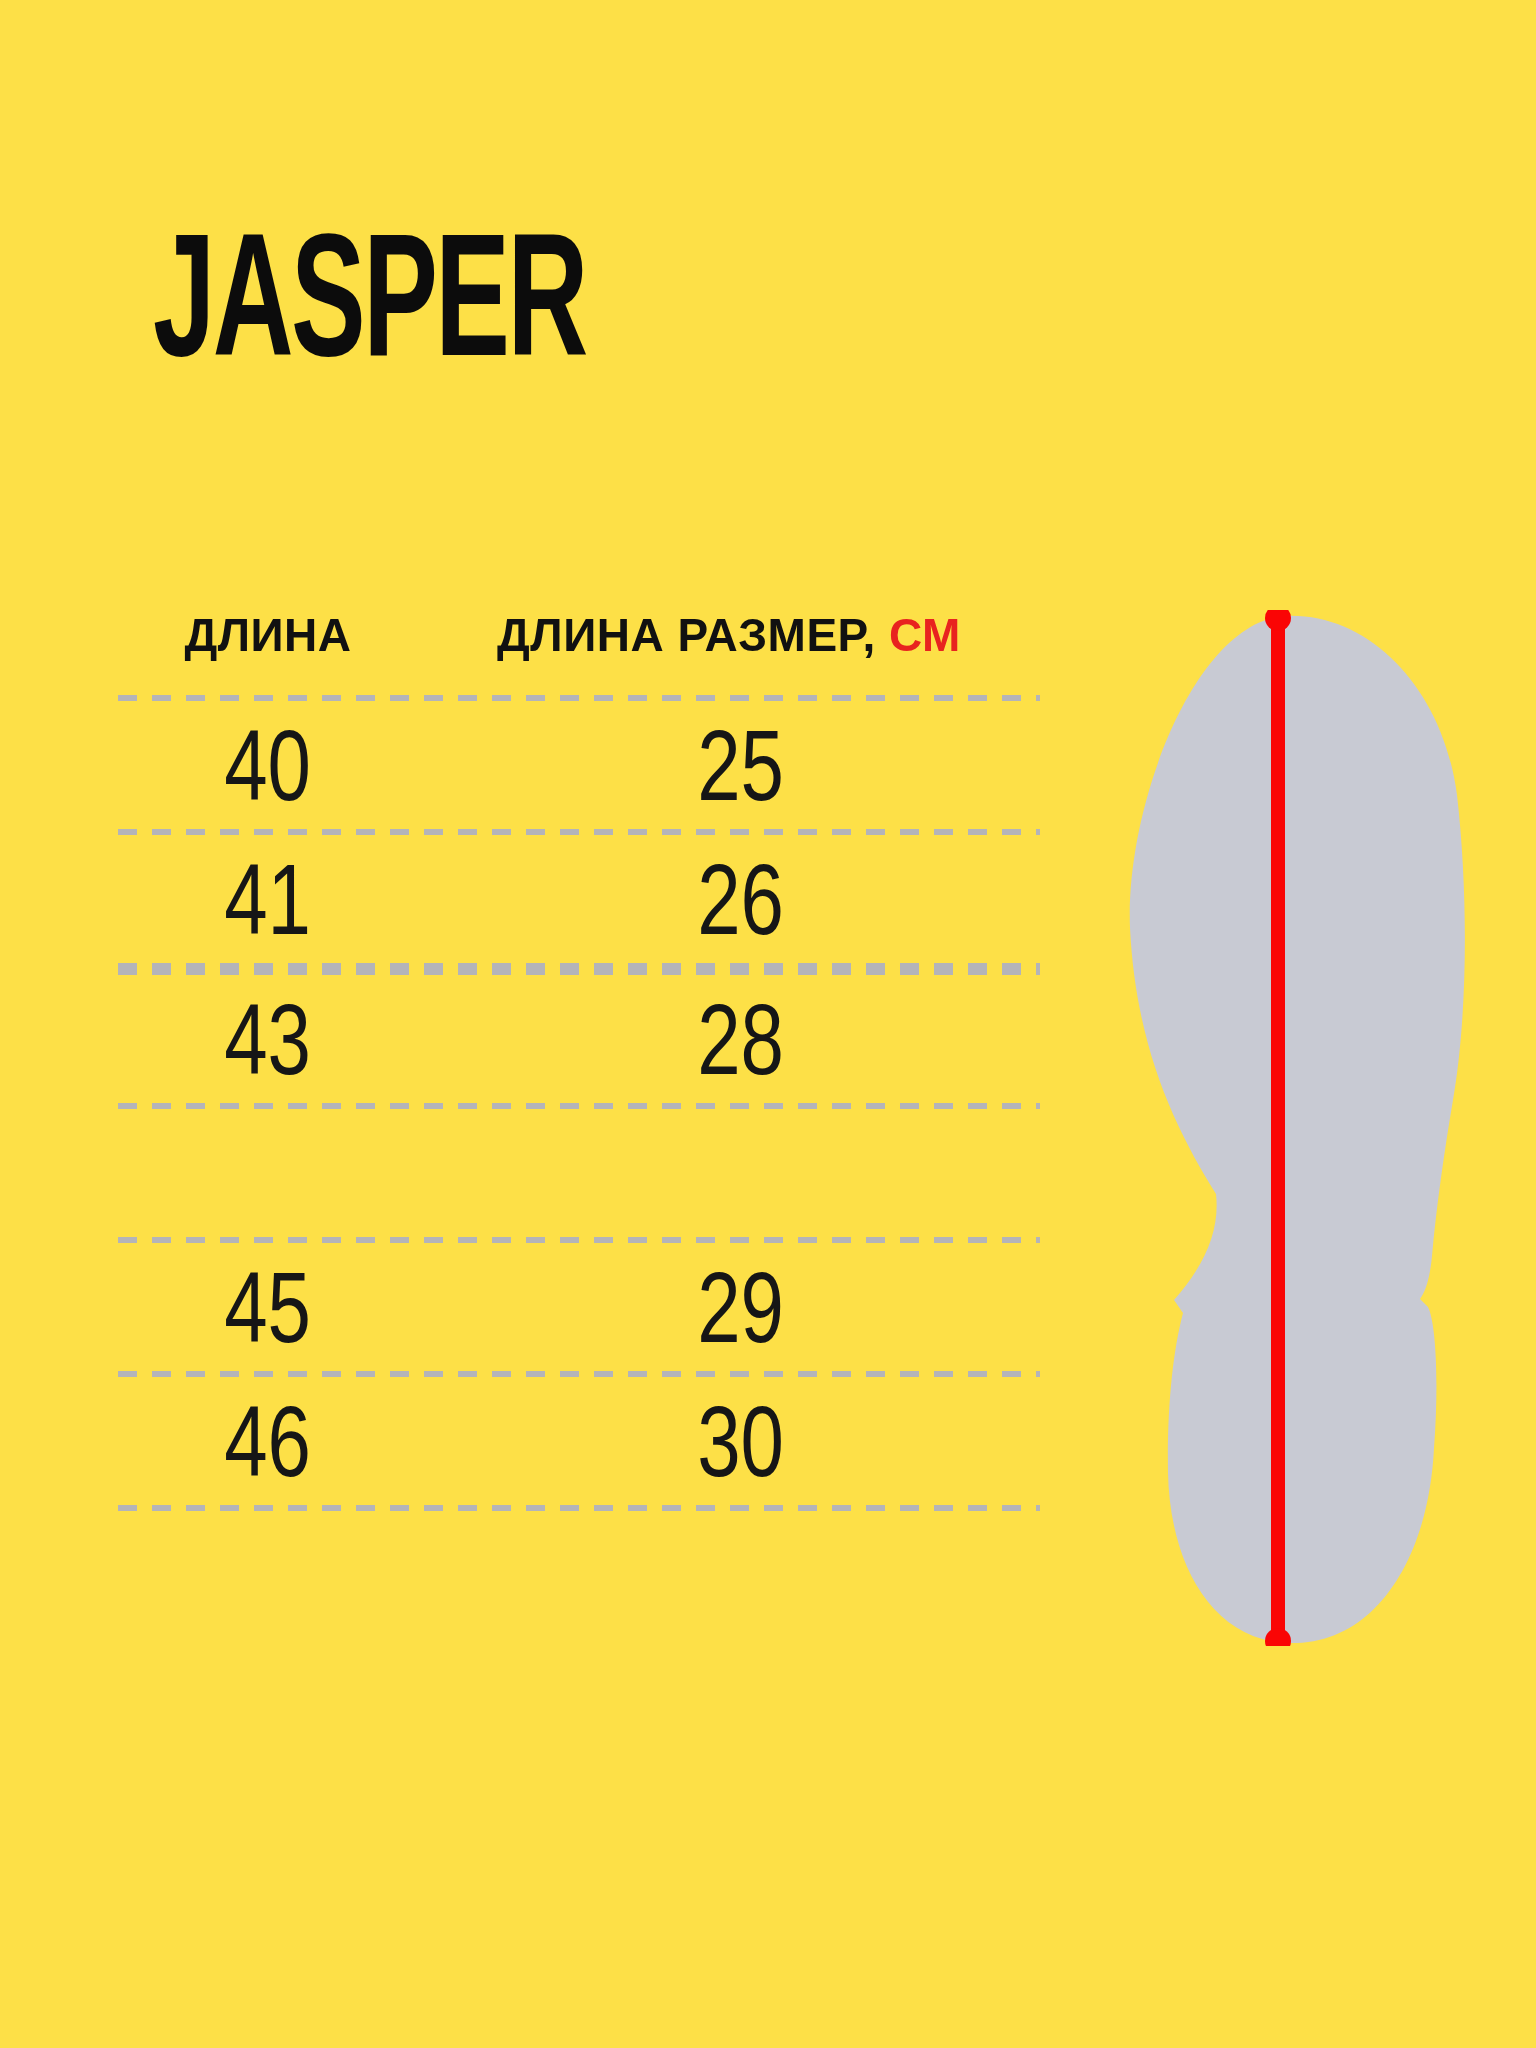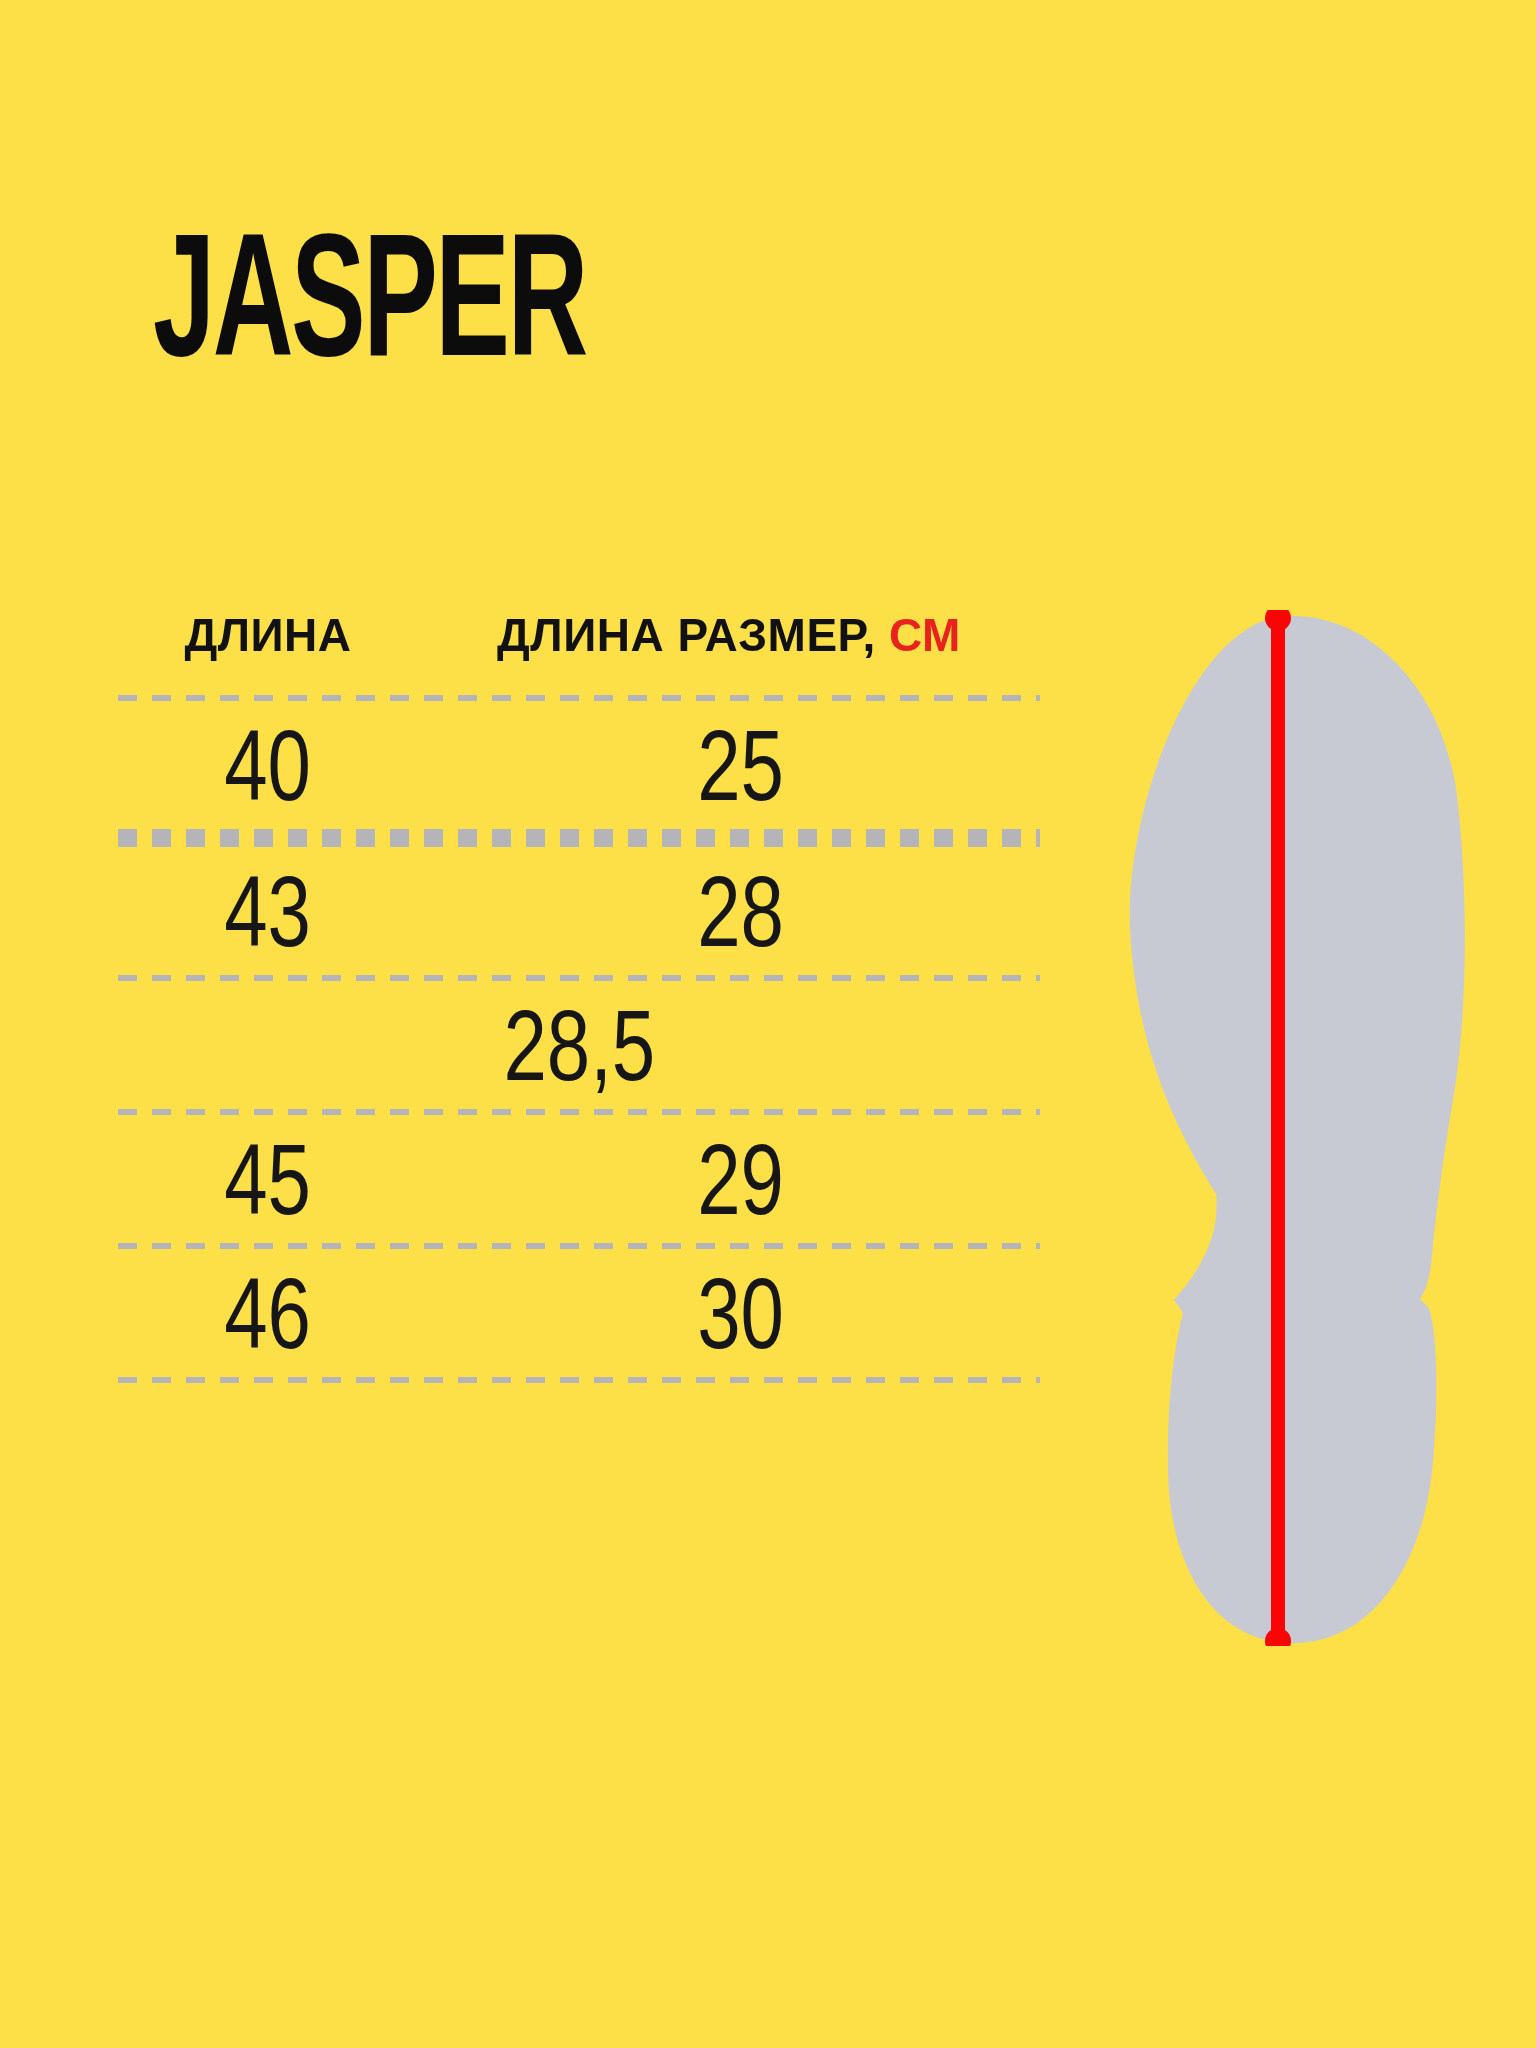--- a/index.html
+++ b/index.html
@@ -61,32 +61,35 @@
     </div>
 
     <div class="divider"></div>
 
     <div class="tr">
       <div class="td col-size"><span class="num">40</span></div>
       <div class="td col-len"><span class="num">25</span></div>
     </div>
     <div class="divider"></div>
 
+    <div class="tr">
+      <div class="td col-size"><span class="num">41</span></div>
+      <div class="td col-len"><span class="num">26</span></div>
+    </div>
     <div class="divider"></div>
 
     <div class="divider"></div>
 
     <div class="tr">
       <div class="td col-size"><span class="num">43</span></div>
       <div class="td col-len"><span class="num">28</span></div>
     </div>
     <div class="divider"></div>
 
     <div class="tr">
-      <div class="td col-len"><span class="num">28,5</span></div>
     </div>
     <div class="divider"></div>
 
     <div class="tr">
       <div class="td col-size"><span class="num">45</span></div>
       <div class="td col-len"><span class="num">29</span></div>
     </div>
     <div class="divider"></div>
 
     <div class="tr">

